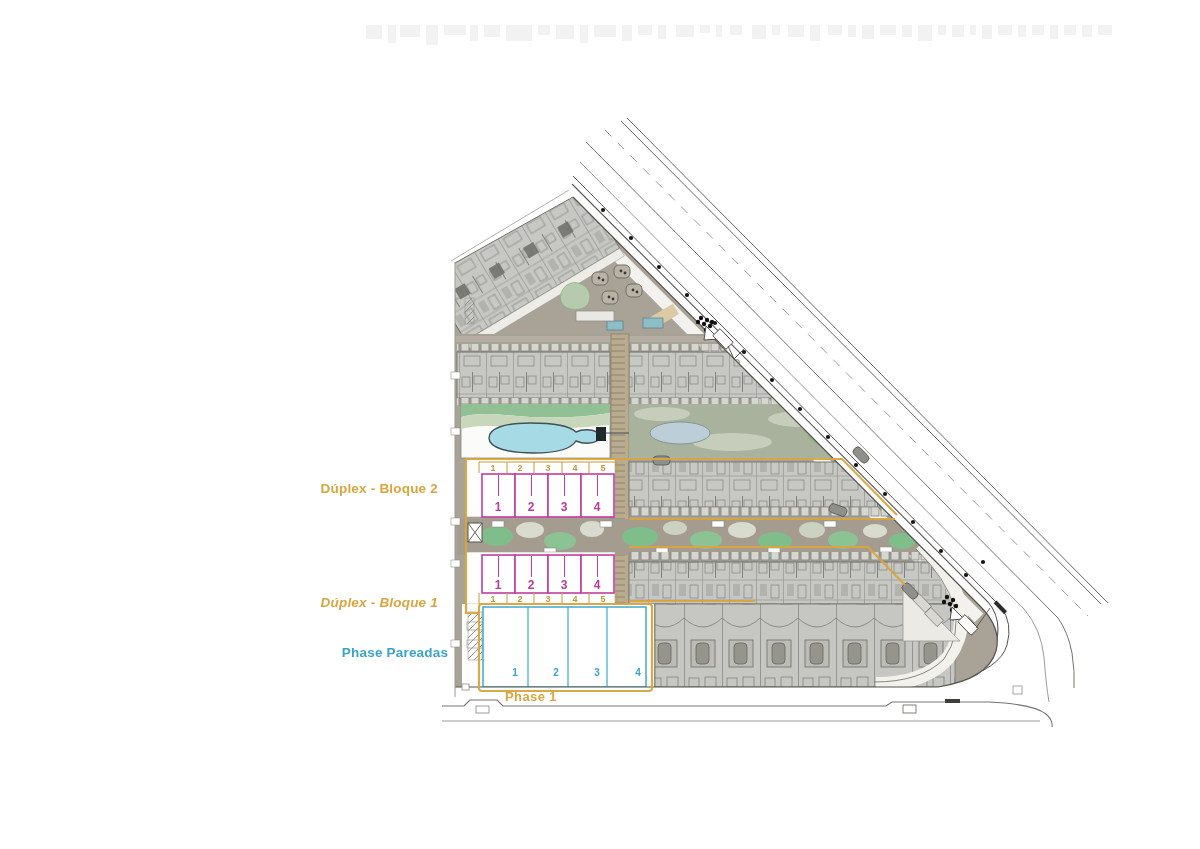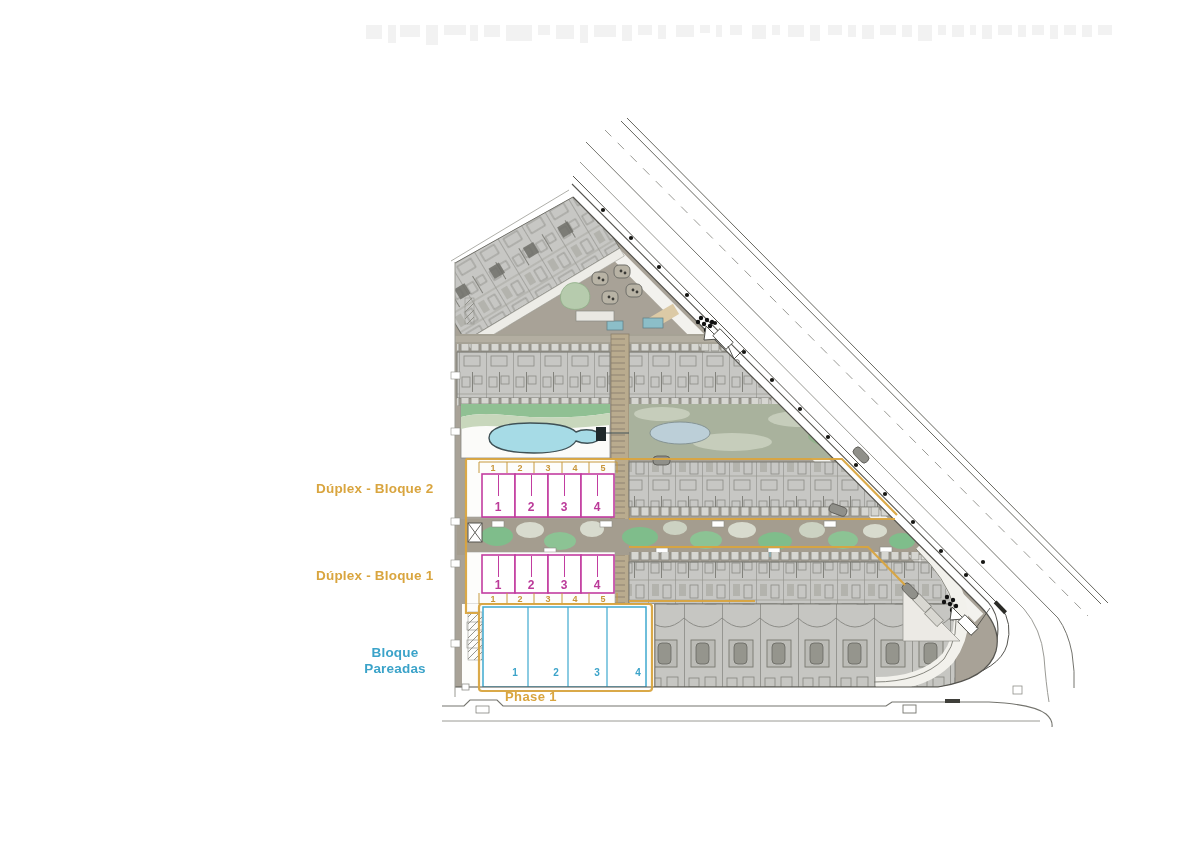--- a/index.html
+++ b/index.html
@@ -3,21 +3,21 @@
 <meta charset="utf-8">
 <style>
   html,body{margin:0;padding:0;background:#ffffff;}
   .stage{position:relative;width:1200px;height:849px;background:#fff;overflow:hidden;
          font-family:"Liberation Sans",sans-serif;}
   .stage svg{position:absolute;left:0;top:0;}
   .overlay{position:absolute;left:0;top:0;width:100%;height:100%;pointer-events:none;}
   .lbl{position:absolute;font-weight:700;letter-spacing:.2px;line-height:16px;}
   .lbl-orange{color:#d9a53f;}
   .lbl-cyan{color:#3ba3c9;}
-  .lbl-duplex{width:122px;text-align:left;font-size:13.5px;}
+  .lbl-duplex{width:122px;text-align:right;font-size:13.5px;}
   .lbl-villas{width:110px;text-align:center;font-size:13.5px;}
   .lbl-phase{font-size:13px;font-weight:800;letter-spacing:.4px;}
   .num{position:absolute;transform:translate(-50%,-50%);font-weight:700;}
   .num-o{font-size:9px;color:#c8963a;}
   .num-m{font-size:12px;color:#bb3a99;font-weight:600;}
   .num-c{font-size:10px;color:#3ba3c9;font-weight:600;}
 </style>
 </head>
 <body>
 
@@ -347,22 +347,22 @@
     <rect x="476" y="706" width="13" height="7" stroke="#74746e" stroke-width=".7"></rect>
     <rect x="903" y="705" width="13" height="8" fill="#ffffff" stroke="#74746e" stroke-width=".9"></rect>
     <rect x="945" y="699" width="15" height="4" fill="#3f3f3a" stroke="none"></rect>
     <rect x="1013" y="686" width="9" height="8" fill="#ffffff" stroke="#8f8f89" stroke-width=".8"></rect>
     <rect x="462" y="684" width="7" height="6" fill="#ffffff" stroke="#8f8f89" stroke-width=".8"></rect>
   </g>
 </svg>
 
 <div class="overlay">
   <div class="lbl lbl-orange lbl-duplex" style="left:316px;top:481px;">Dúplex - Bloque 2</div>
-  <div class="lbl lbl-orange lbl-duplex" style="left:316px;top:568px;">Dúplex - Bloque 1</div>
-  <div class="lbl lbl-cyan lbl-villas" style="left:340px;top:645px;">Bloque Pareadas</div>
+  <div class="lbl lbl-orange lbl-duplex" style="left:316px;top:595px;font-style:italic;">Dúplex - Bloque 1</div>
+  <div class="lbl lbl-cyan lbl-villas" style="left:340px;top:645px;">Phase Pareadas</div>
   <div class="lbl lbl-orange lbl-phase" style="left:489px;top:689px;margin-left:16px;">Phase 1</div>
 
   <span class="num num-o" style="left:493px;top:468px;">1</span>
   <span class="num num-o" style="left:520px;top:468px;">2</span>
   <span class="num num-o" style="left:548px;top:468px;">3</span>
   <span class="num num-o" style="left:575px;top:468px;">4</span>
   <span class="num num-o" style="left:603px;top:468px;">5</span>
 
   <span class="num num-m" style="left:498px;top:507px;">1</span>
   <span class="num num-m" style="left:531px;top:507px;">2</span>

